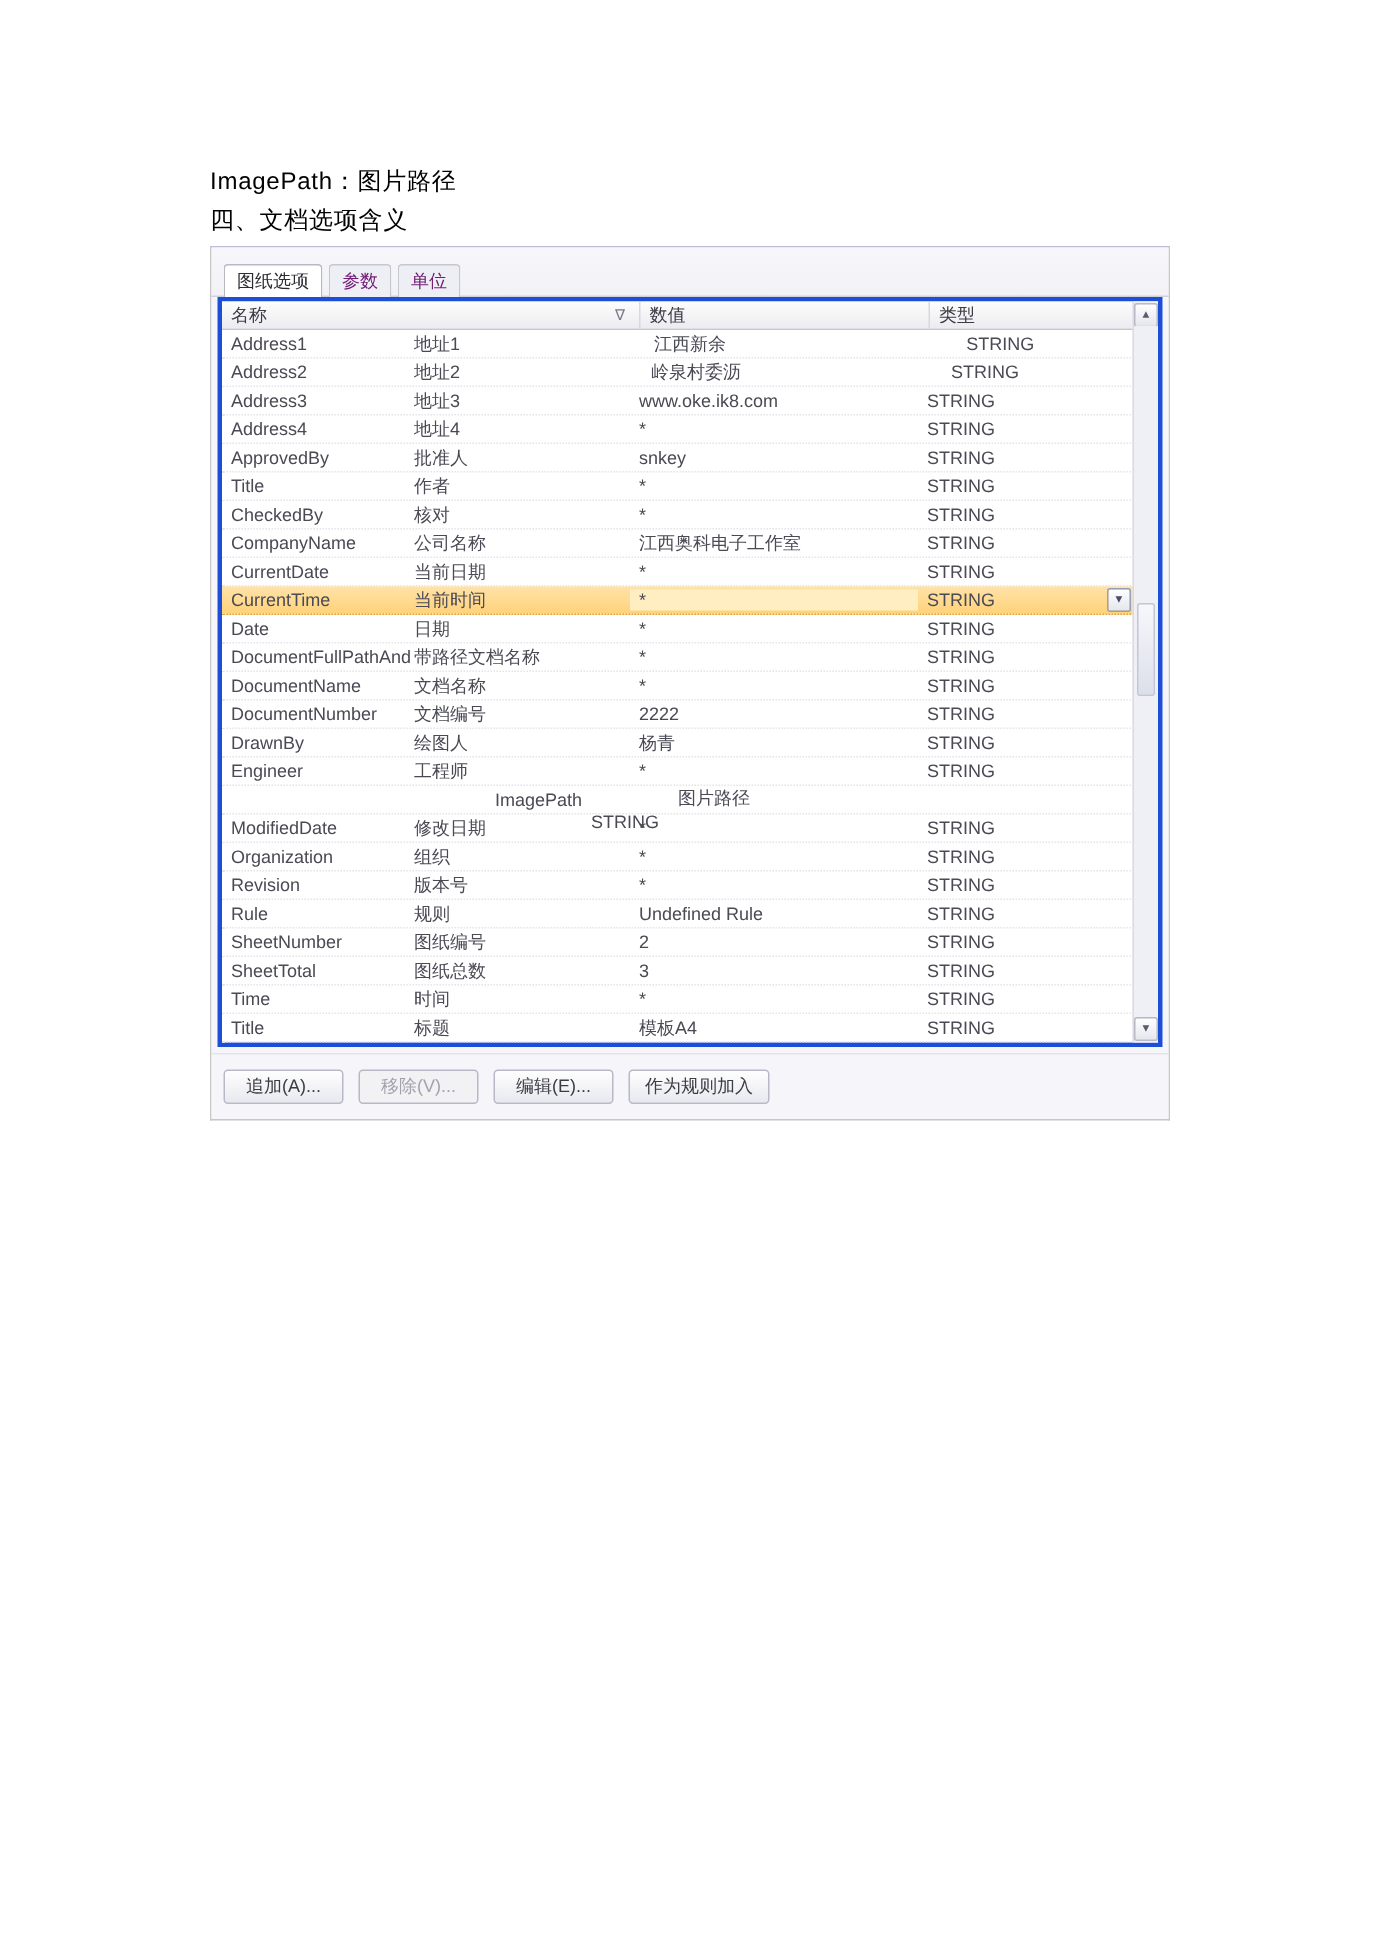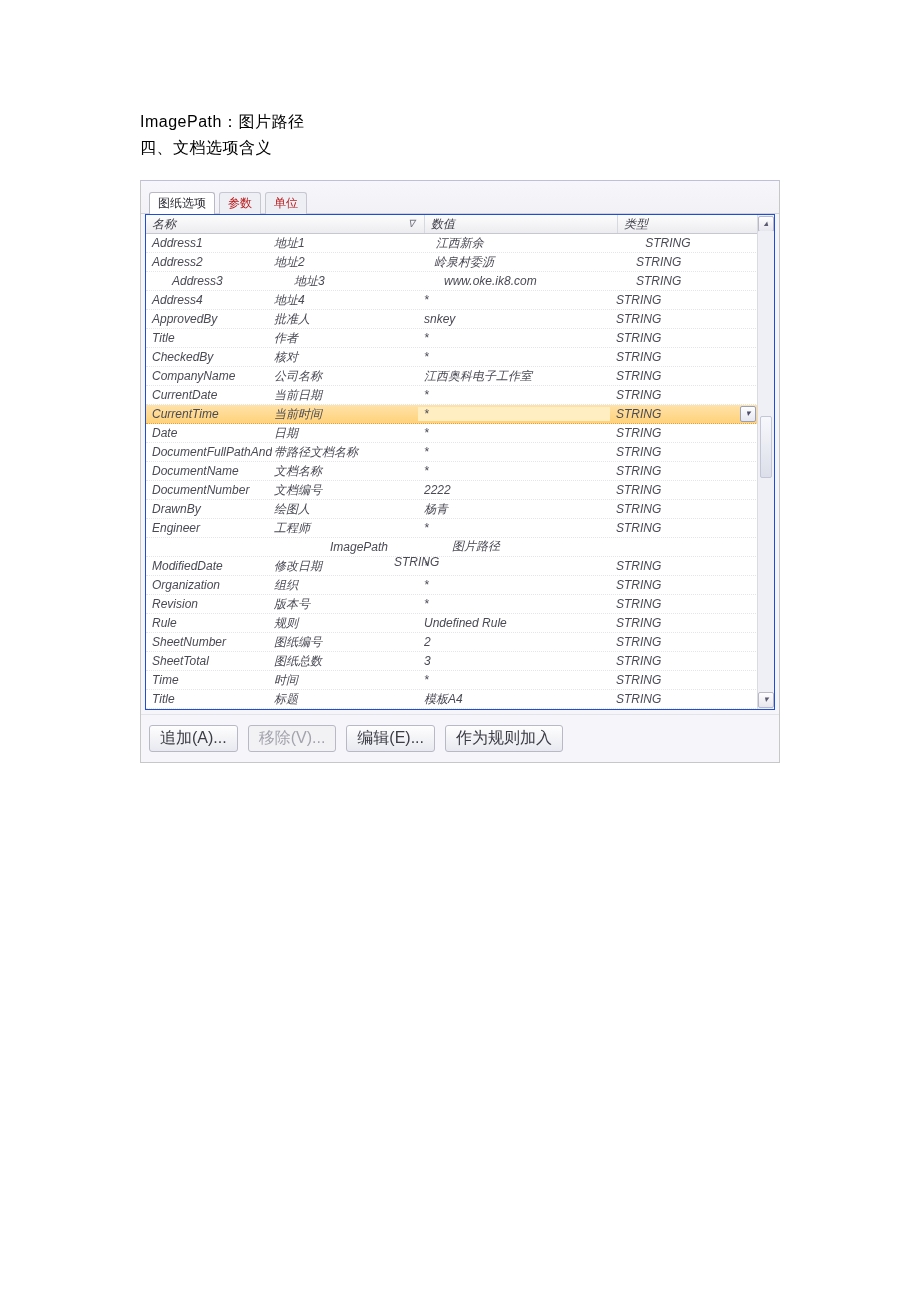--- a/index.html
+++ b/index.html
@@ -18,40 +18,40 @@
     position: relative;
   }
   .intro-line {
     font-size: 16px;
     color: #000;
     line-height: 1.5;
     letter-spacing: 0.5px;
     margin: 0 0 2px 0;
   }
   .panel {
-    margin-top: 20px;
+    margin-top: 4px;
     border: 1px solid #c7c7c7;
     border-top: 1px solid #bfbfdc;
     background: #f7f7fb;
     width: 638px;
     position: relative;
     box-shadow: inset 1px 1px 0 #fff;
   }
   .tabs {
     display: flex;
     align-items: flex-end;
     gap: 4px;
     padding: 6px 8px 0 8px;
     height: 26px;
     background: linear-gradient(#f7f7fb,#f2f2f6);
     border-bottom: 1px solid #d0d0d8;
   }
   .tab {
     font-size: 12px;
-    color: #b91c1c;
+    color: #701a75;
     padding: 3px 8px 4px 8px;
     border: 1px solid #c7c7d1;
     border-bottom: none;
     border-radius: 3px 3px 0 0;
     background: #eeeef5;
     line-height: 14px;
     cursor: pointer;
     position: relative;
     top: 1px;
   }
@@ -62,23 +62,22 @@
     top: 1px;
     z-index: 2;
   }
   .grid-wrap {
     position: relative;
     padding: 0 4px 4px 4px;
     background: #f6f6fa;
   }
   .grid {
     position: relative;
-    border: 1px solid #1d4ed8;
+    border: 3px solid #1d4ed8;
     background: #ffffff;
-    font-style: italic;
   }
   .header-row {
     display: flex;
     align-items: center;
     height: 18px;
     background: linear-gradient(#fdfdfd,#ececf0);
     border-bottom: 1px solid #c7c7d1;
     font-size: 12px;
     color: #3c3c46;
   }
@@ -192,21 +191,21 @@
   }
   .vscroll .btn.bottom { position:absolute; bottom:1px; left:0; right:0; margin:auto; }
   .button-bar {
     display: flex;
     gap: 10px;
     padding: 10px 8px 10px 8px;
     background: #f6f6fa;
     border-top: 1px solid #e3e3ea;
   }
   .win-btn {
-    font-size: 16px;
+    font-size: 12px;
     color: #3c3c46;
     padding: 2px 10px;
     min-width: 58px;
     text-align: center;
     border: 1px solid #b8b8c6;
     background: linear-gradient(#fefefe,#e8e9ef);
     border-radius: 3px;
     cursor: pointer;
   }
   .win-btn.disabled {
@@ -253,21 +252,21 @@
               <div class="cell-type">STRING</div>
             </div>
             <div class="row" style="position: relative; justify-content: space-between;">
               <div class="cell-name">
                 <span class="key">Address2</span>
                 <span class="zh">地址2</span>
               </div>
               <div class="cell-val">岭泉村委沥</div>
               <div class="cell-type">STRING</div>
             </div>
-            <div class="row" style="position: relative; justify-content: flex-end;">
+            <div class="row" style="position: relative;">
               <div class="cell-name">
                 <span class="key">Address3</span>
                 <span class="zh">地址3</span>
               </div>
               <div class="cell-val">www.oke.ik8.com</div>
               <div class="cell-type">STRING</div>
             </div>
             <div class="row" style="position: relative;">
               <div class="cell-name">
                 <span class="key">Address4</span>

